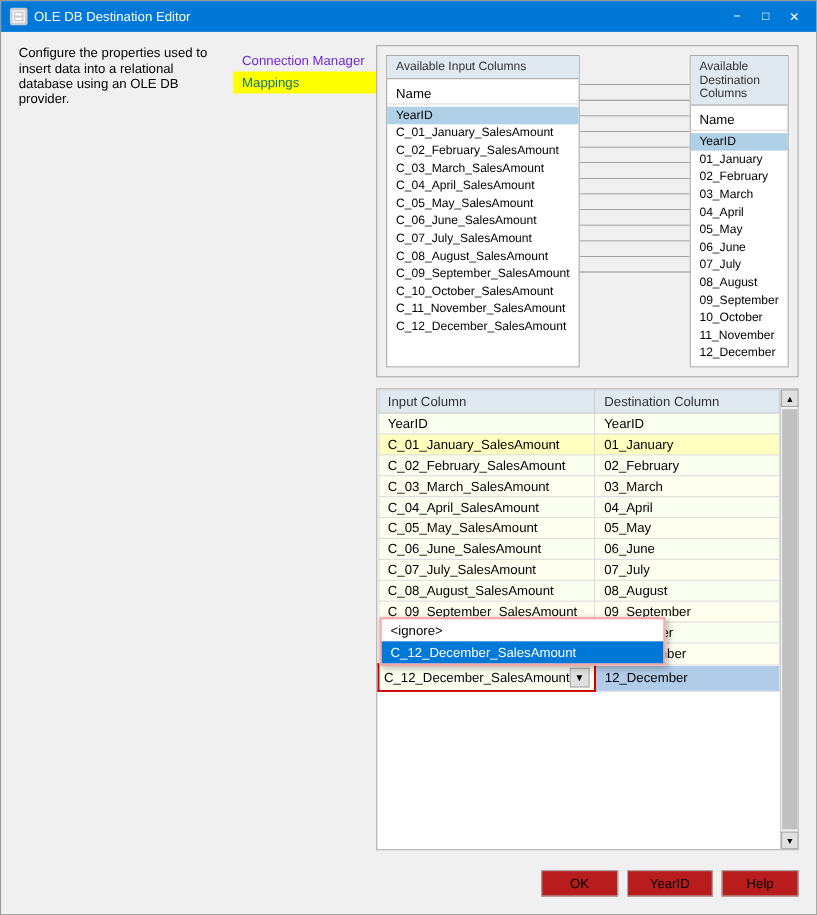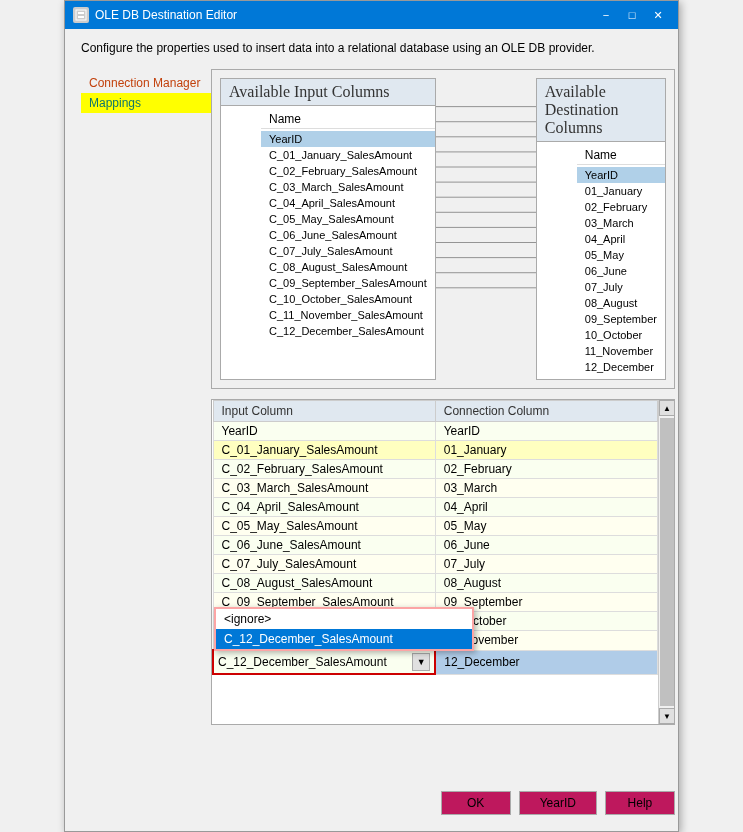--- a/index.html
+++ b/index.html
@@ -6,21 +6,21 @@
     body {
       font-family: 'Segoe UI', Tahoma, Geneva, Verdana, sans-serif;
       font-size: 12px;
       background: #f0f0f0;
       display: flex;
       justify-content: center;
       align-items: center;
       min-height: 100vh;
     }
     .window {
-      width: 615px;
+      width: 743px;
       min-height: 832px;
       background: #f0f0f0;
       border: 1px solid #999;
       box-shadow: 2px 2px 8px rgba(0,0,0,0.3);
       display: flex;
       flex-direction: column;
     }
     .title-bar {
       background: #0078d7;
       color: white;
@@ -58,21 +58,20 @@
       cursor: pointer;
       display: flex;
       align-items: center;
       justify-content: center;
       font-size: 11px;
     }
     .window-body {
       flex: 1;
       padding: 12px 16px;
       display: flex;
-      flex-direction: column;
       gap: 10px;
       border-radius: 14px;
     }
     .description {
       font-size: 12px;
       color: #000;
       margin-bottom: 4px;
     }
     .content-area {
       display: flex;
@@ -80,21 +79,21 @@
       gap: 0;
     }
     .sidebar {
       width: 130px;
       flex-shrink: 0;
       padding-top: 4px;
     }
     .sidebar-item {
       padding: 3px 8px;
       cursor: pointer;
-      color: #c2410c;
+      color: #6d28d9;
       font-size: 12px;
     }
     .sidebar-item.active {
       background: #ffff00;
       color: #0f766e;
     }
     .main-content {
       flex: 1;
       display: flex;
       flex-direction: column;
@@ -110,28 +109,26 @@
       min-height: 300px;
     }
     .column-panel {
       flex: 1;
       border: 1px solid #aaa;
       background: #fff;
     }
     .column-panel-title {
       background: #e0e8f0;
       padding: 4px 8px;
-      font-size: 16px;
+      font-size: 11px;
       color: #333;
       border-bottom: 1px solid #aaa;
-      font-family: Liberation Serif, serif;
     }
     .column-list {
       padding: 4px 0;
-      margin-left: 40px;
     }
     .column-header {
       padding: 2px 8px;
       font-size: 12px;
       font-weight: normal;
       border-bottom: 1px solid #ddd;
       margin-bottom: 2px;
     }
     .column-item {
       padding: 2px 8px;
@@ -166,25 +163,24 @@
     .footer-buttons {
       display: flex;
       justify-content: flex-end;
       gap: 8px;
       padding: 8px 0 4px 0;
       align-items: center;
     }
     .footer-btn {
       padding: 4px 20px;
       font-size: 12px;
-      background: #be185d;
+      background: #b91c1c;
       border: 1px solid #aaa;
       cursor: pointer;
       min-width: 70px;
-      margin-top: 48px;
     }
     .col-header-row th {
       background: #e0e8f0;
       font-weight: normal;
       color: #333;
     }
   </style>
 </head>
 <body>
 
@@ -281,21 +277,21 @@
             </div>
           </div>
         </div>
 
         <div style="display:flex;flex:1;border:1px solid #aaa;background:#fff;position:relative;">
           <div style="flex:1;overflow:hidden;">
             <table class="mappings-table">
               <thead>
                 <tr class="col-header-row">
                   <th class="input-col">Input Column</th>
-                  <th class="dest-col">Connection Column</th>
+                  <th class="dest-col">Destination Column</th>
                 </tr>
               </thead>
               <tbody>
                 <tr>
                   <td>YearID</td>
                   <td>YearID</td>
                 </tr>
                 <tr style="background:#ffffc0;">
                   <td style="background:#ffffc0;">C_01_January_SalesAmount</td>
                   <td style="background:#ffffc0;">01_January</td>

